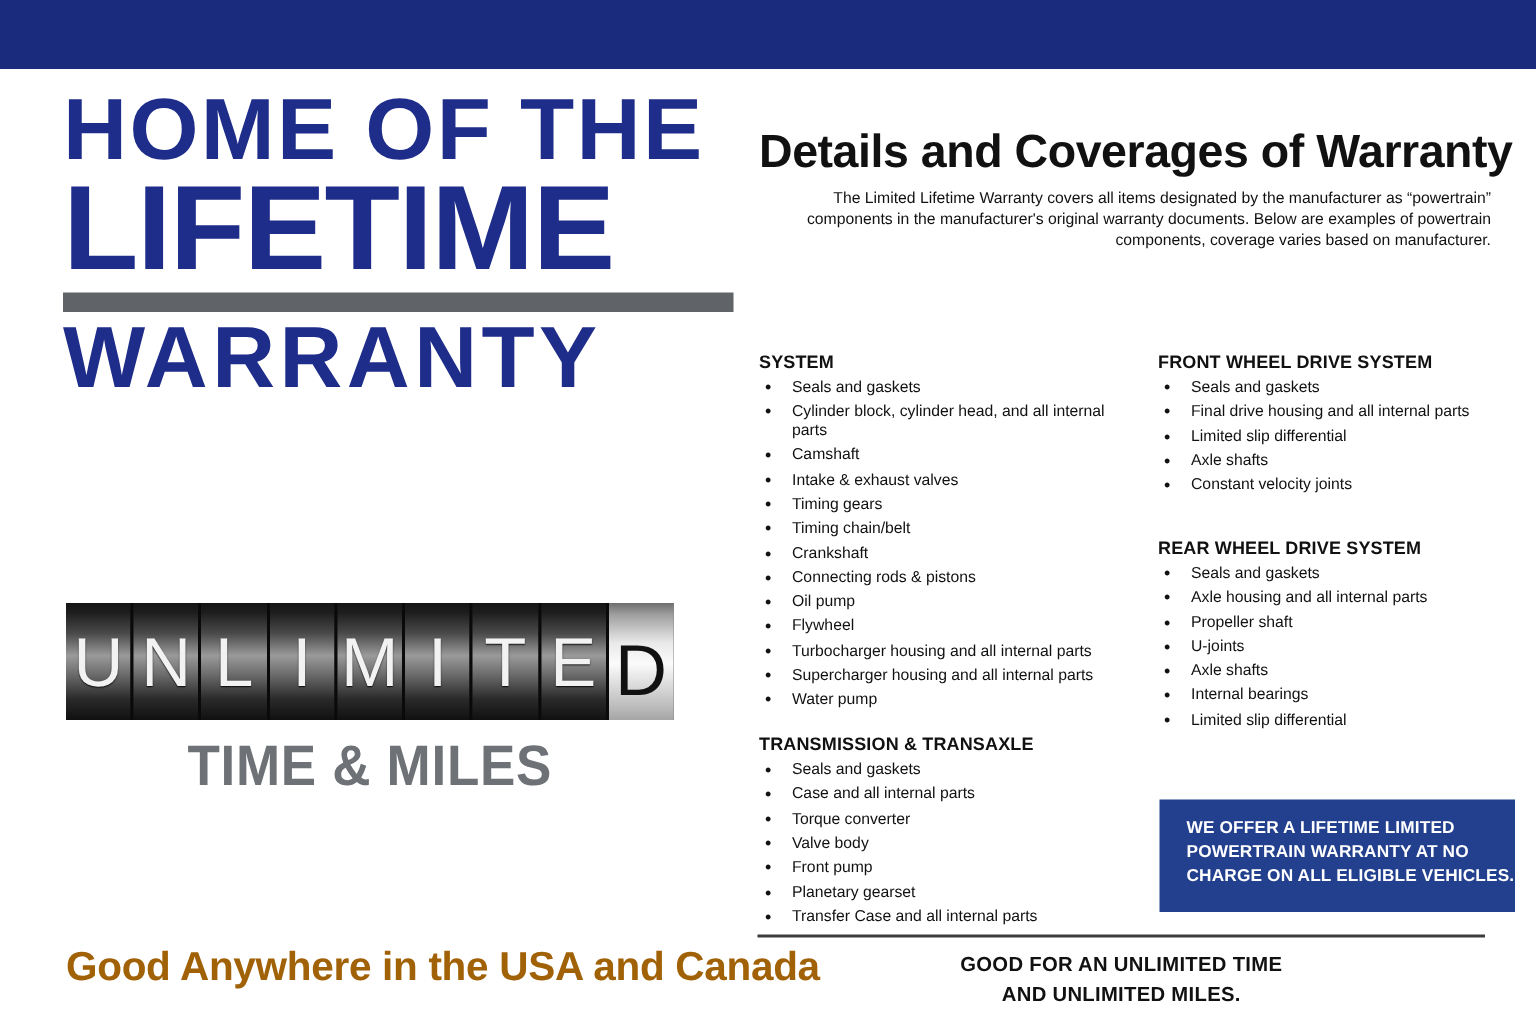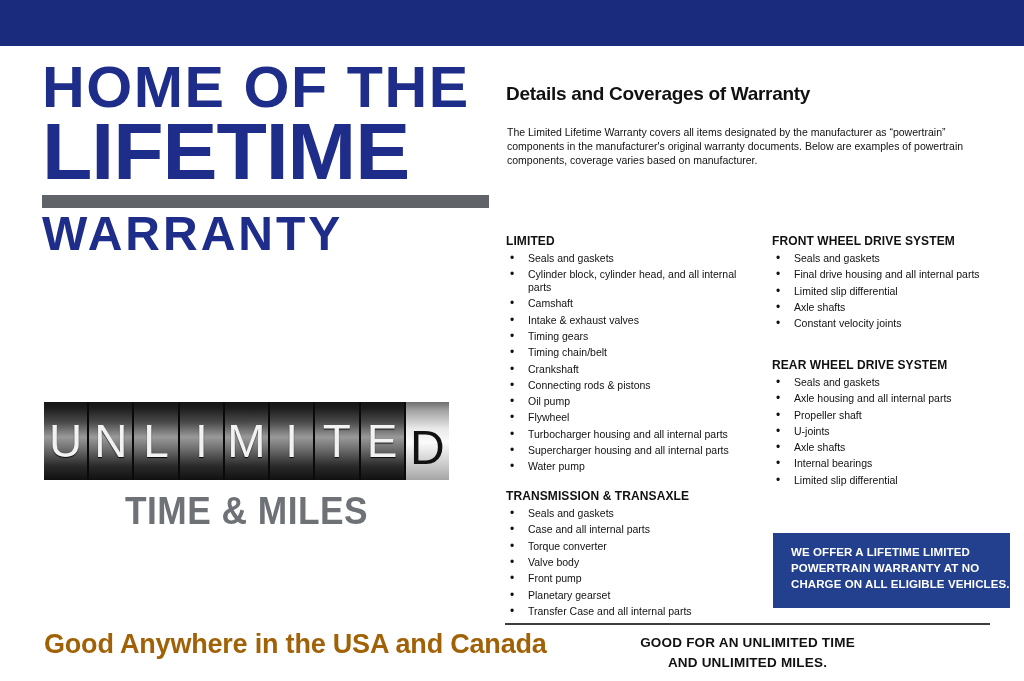--- a/index.html
+++ b/index.html
@@ -60,21 +60,21 @@
     transform-origin: left center;
   }
   .gray-rule {
     width: 447px;
     height: 13px;
     background: #606468;
     margin-top: 6px;
     margin-bottom: 4px;
   }
   .hl-warranty {
-    font-size: 48px;
+    font-size: 58px;
     letter-spacing: 3px;
     transform: scaleX(1.0);
     transform-origin: left center;
   }
 
   
   .odometer-wrap {
     position: absolute;
     left: 32px;
     top: 356px;
@@ -149,34 +149,35 @@
   .right-panel {
     position: absolute;
     left: 500px; top: 46px;
     width: 524px;
     height: 635px;
   }
   .right-title {
     position: absolute;
     left: 6px;
     top: 37px;
-    font-size: 19px;
+    font-size: 31px;
     font-weight: bold;
     color: #111111;
     letter-spacing: -0.3px;
     white-space: nowrap;
   }
   .right-intro {
     position: absolute;
     left: 7px;
     top: 80px;
     width: 487px;
     font-size: 10.5px;
     line-height: 1.33;
     color: #111111;
+    text-align: right;
   }
 
   
   .cov-col-left {
     position: absolute;
     left: 6px;
     top: 188px;
     width: 254px;
   }
   .cov-col-right {
@@ -307,21 +308,21 @@
   <div class="left-footer">Good Anywhere in the USA and Canada</div>
 </div>
 
 <div class="right-panel">
 
   <div class="right-title">Details and Coverages of Warranty</div>
   <div class="right-intro">The Limited Lifetime Warranty covers all items designated by the manufacturer as “powertrain” components in the manufacturer's original warranty documents. Below are examples of powertrain components, coverage varies based on manufacturer.</div>
 
   <div class="cov-col-left">
     <div class="cov-group">
-      <div class="cov-heading">LIMITED</div>
+      <div class="cov-heading">SYSTEM</div>
       <ul class="cov-list">
         <li class="cov-item"><span class="bullet">•</span><span>Seals and gaskets</span></li>
         <li class="cov-item"><span class="bullet">•</span><span>Cylinder block, cylinder head, and all internal parts</span></li>
         <li class="cov-item"><span class="bullet">•</span><span>Camshaft</span></li>
         <li class="cov-item"><span class="bullet">•</span><span>Intake &amp; exhaust valves</span></li>
         <li class="cov-item"><span class="bullet">•</span><span>Timing gears</span></li>
         <li class="cov-item"><span class="bullet">•</span><span>Timing chain/belt</span></li>
         <li class="cov-item"><span class="bullet">•</span><span>Crankshaft</span></li>
         <li class="cov-item"><span class="bullet">•</span><span>Connecting rods &amp; pistons</span></li>
         <li class="cov-item"><span class="bullet">•</span><span>Oil pump</span></li>

